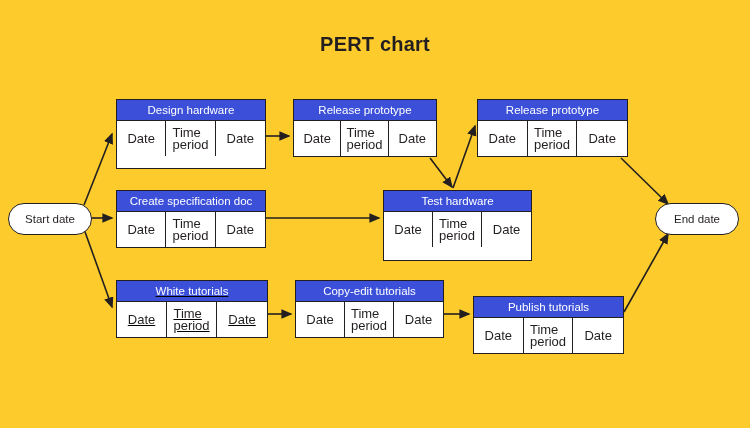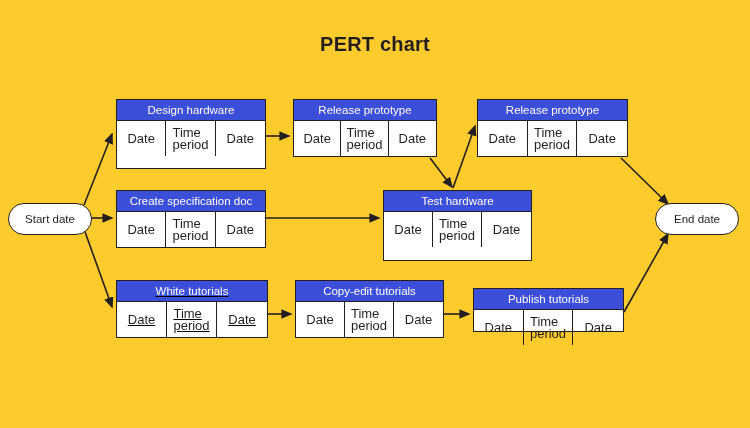--- a/index.html
+++ b/index.html
@@ -193,21 +193,21 @@
   <div class="node" style="left:295px; top:280px; width:149px; height:58px;">
     <div class="node-header">Copy-edit tutorials</div>
     <div class="node-cells">
       <div class="node-cell">Date</div>
       <div class="node-cell">Time
 period</div>
       <div class="node-cell">Date</div>
     </div>
   </div>
 
-  <div class="node" style="left:473px; top:288px; width:151px; height:44px;">
+  <div class="node" style="left:473px; top:296px; width:151px; height:58px;">
     <div class="node-header">Publish tutorials</div>
     <div class="node-cells">
       <div class="node-cell">Date</div>
       <div class="node-cell">Time
 period</div>
       <div class="node-cell">Date</div>
     </div>
   </div>
 
 </div>

